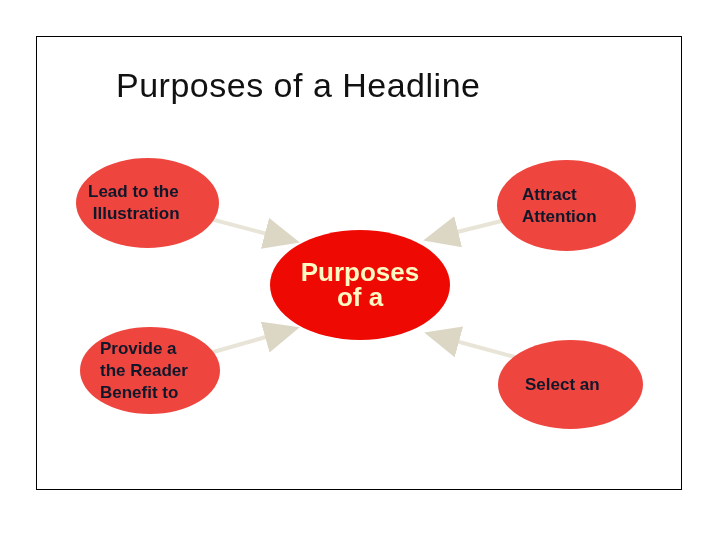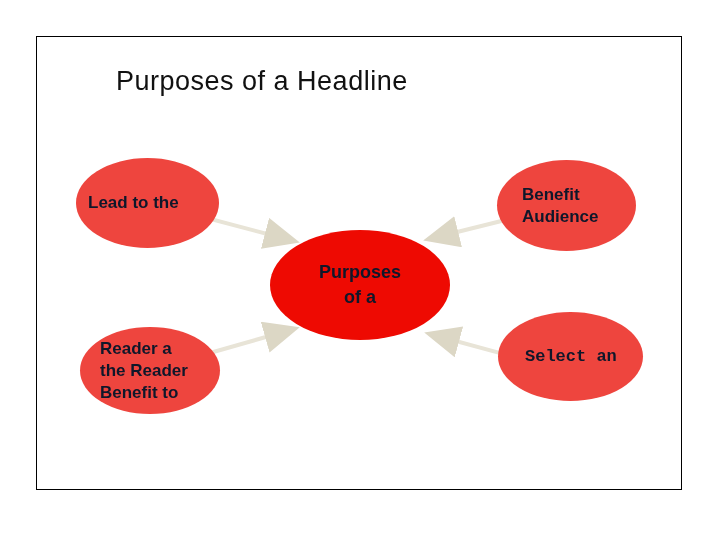--- a/index.html
+++ b/index.html
@@ -14,21 +14,21 @@
     position: absolute;
     left: 36px; top: 36px;
     width: 646px; height: 454px;
     border: 1.5px solid #000000;
     background: #ffffff;
     box-sizing: border-box;
   }
   .slide-title {
     position: absolute;
     left: 116px; top: 66px;
-    font-size: 27px;
+    font-size: 34px;
     letter-spacing: 0.5px;
     color: #111111;
     z-index: 3;
     white-space: nowrap;
   }
   svg.arrows {
     position: absolute;
     left: 0; top: 0;
     z-index: 1;
   }
@@ -43,26 +43,26 @@
     display: flex;
     flex-direction: column;
     justify-content: center;
     box-sizing: border-box;
     z-index: 2;
   }
   .node div { white-space: pre; }
   .node-tl { left: 76px;  top: 158px; width: 143px; height: 90px; padding-left: 12px; }
   .node-tr { left: 497px; top: 160px; width: 139px; height: 91px; padding-left: 25px; }
   .node-bl { left: 80px;  top: 327px; width: 140px; height: 87px; padding-left: 20px; }
-  .node-br { left: 498px; top: 312px; width: 145px; height: 89px; padding-left: 27px; font-family: Liberation Mono, monospace; }
+  .node-br { left: 498px; top: 340px; width: 145px; height: 89px; padding-left: 27px; }
   .node-center {
     left: 270px; top: 230px; width: 180px; height: 110px;
     background: #ee0a02;
-    color: #0f172a;
-    font-size: 18px;
+    color: #fef9c3;
+    font-size: 26px;
     line-height: 25px;
     align-items: center;
     text-align: center;
     padding-left: 0;
   }
 </style>
 </head>
 <body>
 
 <div class="slide-frame"></div>
@@ -76,27 +76,28 @@
     </marker>
   </defs>
   <line x1="150" y1="203" x2="294" y2="241" stroke="#e8e4d7" stroke-width="4" marker-end="url(#ah)"></line>
   <line x1="566" y1="205" x2="429" y2="239" stroke="#e8e4d7" stroke-width="4" marker-end="url(#ah)"></line>
   <line x1="150" y1="370" x2="294" y2="329" stroke="#e8e4d7" stroke-width="4" marker-end="url(#ah)"></line>
   <line x1="570" y1="372" x2="430" y2="334" stroke="#e8e4d7" stroke-width="4" marker-end="url(#ah)"></line>
 </svg>
 
 <div class="node node-tl">
     <div>Lead to the</div>
+    <div> Illustration</div>
   </div>
 <div class="node node-tr">
-    <div>Benefit</div>
-    <div>Audience</div>
+    <div>Attract</div>
+    <div>Attention</div>
   </div>
 <div class="node node-bl">
-    <div>Reader a</div>
+    <div>Provide a</div>
     <div>the Reader</div>
     <div>Benefit to</div>
   </div>
 <div class="node node-br">
     <div>Select an</div>
   </div>
 <div class="node node-center">
     <div>Purposes</div>
     <div>of a</div>
   </div>

